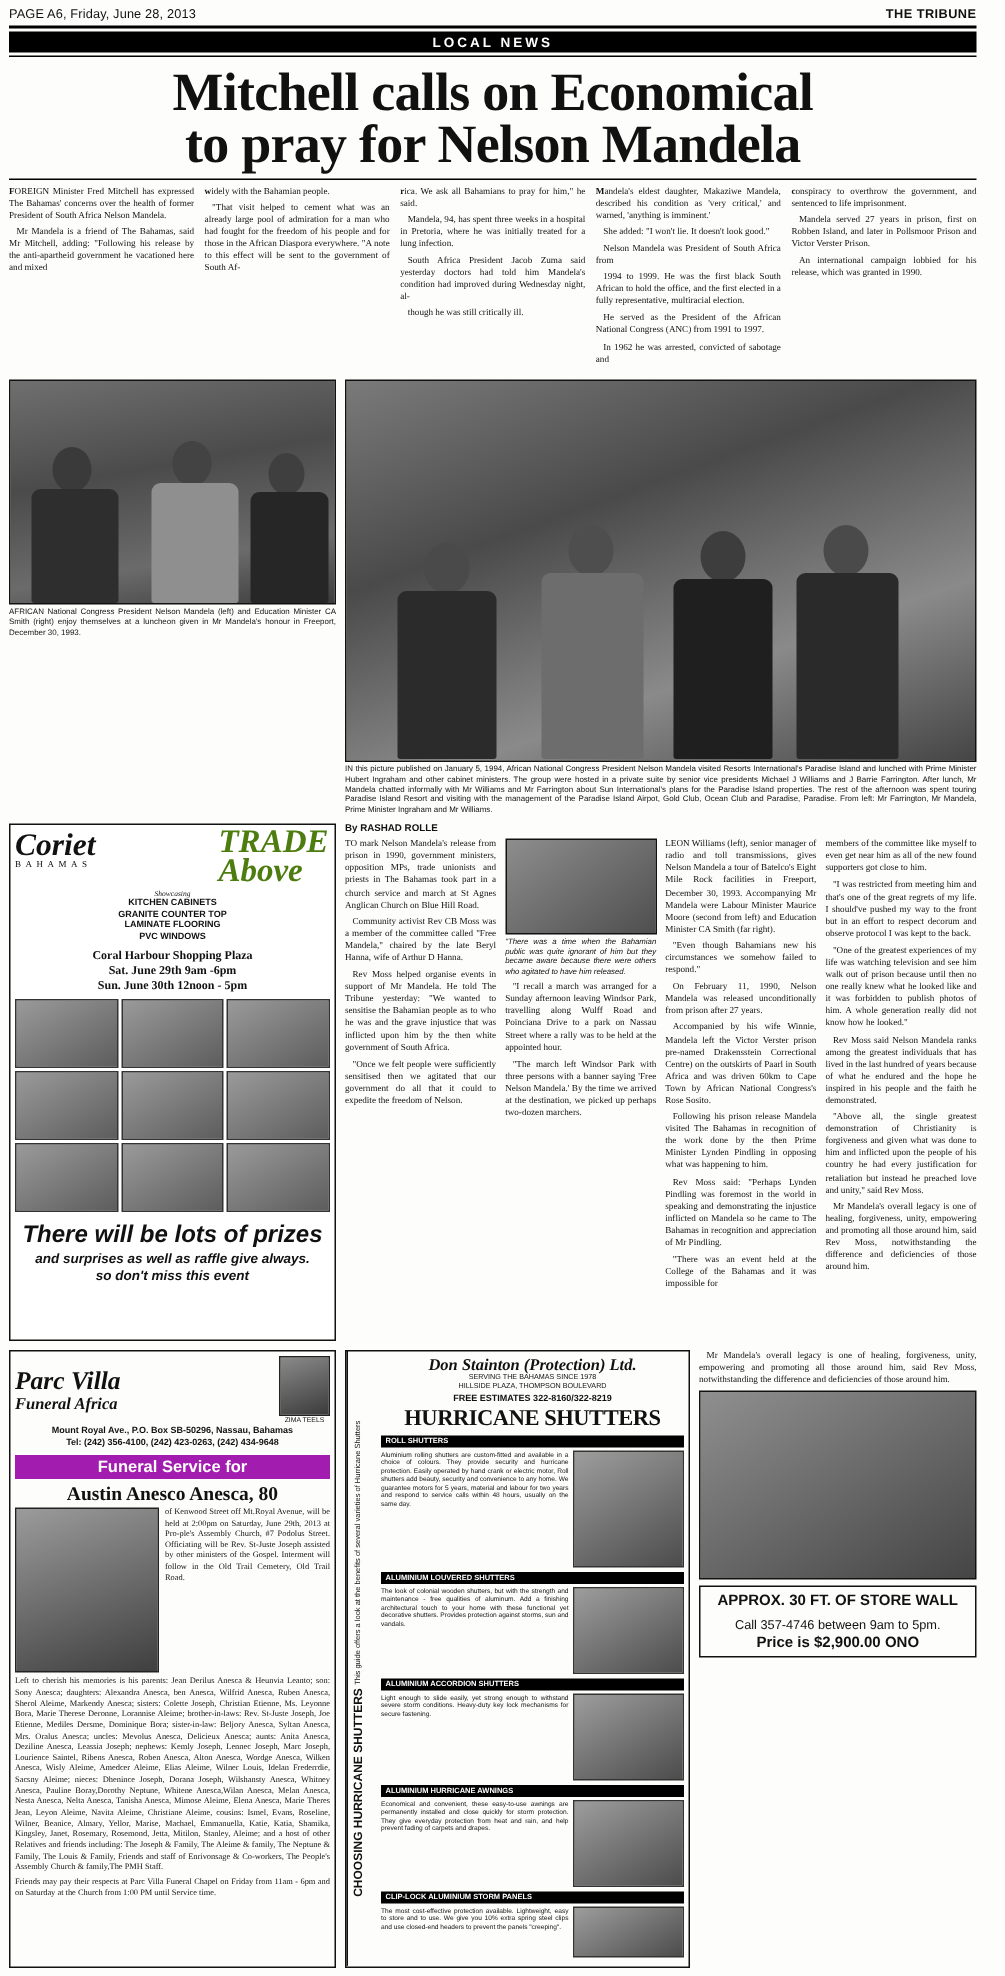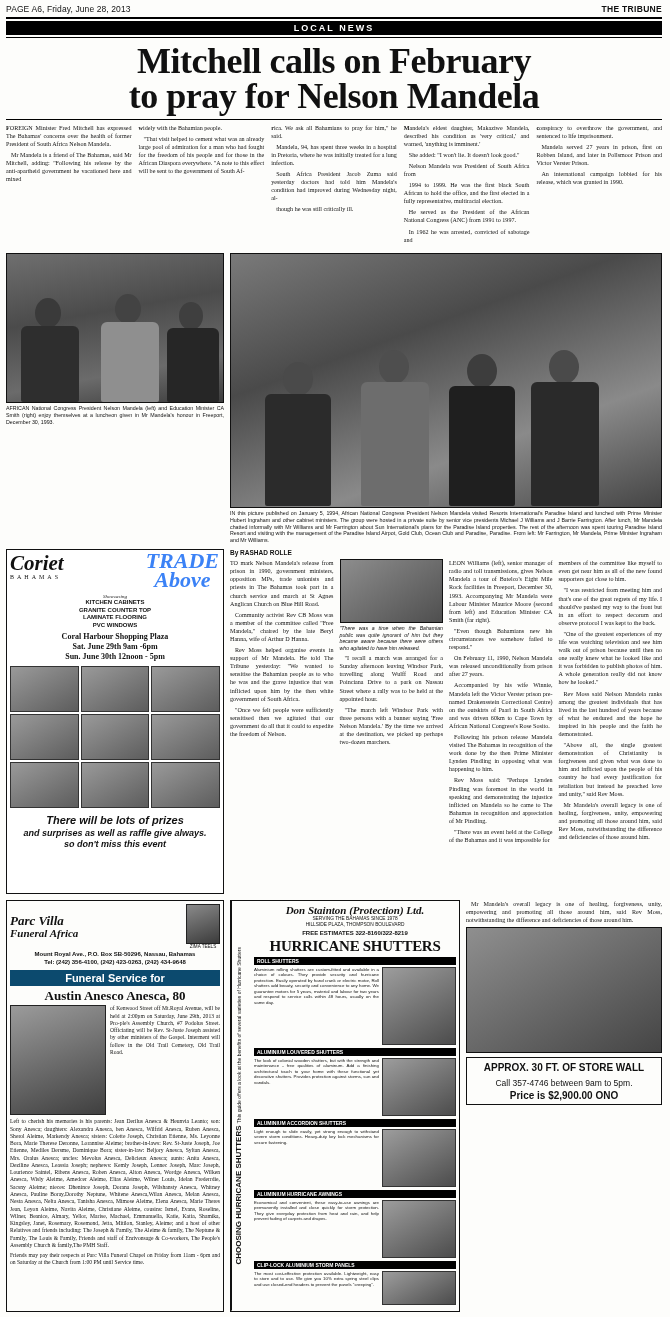--- a/index.html
+++ b/index.html
@@ -6,21 +6,21 @@
   html, body { margin:0; padding:0; }
   body {
     width:670px; height:1317px;
     background:#ffffff;
     font-family:"Liberation Serif", serif;
     color:#111;
     overflow:hidden;
   }
   .page {
     width:670px; height:1317px;
-    padding:4px 8px 0 6px;
+    padding:4px 19px 0 6px;
     position:relative;
     background:#fdfdfb;
   }
   
   .masthead {
     display:flex; justify-content:space-between; align-items:flex-end;
     font-size:8.5px; font-family:"Liberation Sans", sans-serif;
     padding-bottom:2px;
   }
   .masthead .left { letter-spacing:0.1px; }
@@ -102,42 +102,42 @@
   }
   .ad-trade .logo {
     font-family:"Liberation Serif", serif;
     font-size:21px; font-weight:bold; font-style:italic;
     line-height:1;
   }
   .ad-trade .logo small { display:block; font-size:6px; letter-spacing:3px; font-style:normal; font-weight:normal; }
   .ad-trade .tradeshow {
     position:absolute; right:4px; top:2px;
     font-size:25px; font-weight:bold; font-style:italic;
-    color:#3b82f6; line-height:0.85; text-align:center;
+    color:#4d7c0f; line-height:0.85; text-align:left;
   }
   .ad-trade .tradeshow span { display:block; font-size:22px; }
   .ad-trade .showcasing {
     text-align:center; font-size:5px; font-style:italic; margin-top:14px;
   }
   .ad-trade .kitch {
     text-align:center; font-size:6px; font-weight:bold;
     font-family:"Liberation Sans", sans-serif; line-height:1.25;
   }
   .ad-trade .venue {
     text-align:center; font-weight:bold; font-size:8px; margin-top:3px; line-height:1.25;
   }
   .ad-photos { display:grid; grid-template-columns:repeat(3,1fr); gap:2px; margin-top:4px; }
   .ad-photos div { height:46px; background:linear-gradient(150deg,#9a9a9a,#5d5d5d); border:1px solid #333; }
   .ad-photos div:nth-child(n+4){ height:46px; }
   .ad-trade .prizes {
     text-align:center; font-family:"Liberation Sans", sans-serif;
     font-weight:bold; font-style:italic; font-size:9px; line-height:1.25;
     margin-top:6px;
   }
-  .ad-trade .prizes .big { font-size:11px; }
+  .ad-trade .prizes .big { font-size:16px; }
 
   
   .marched {
     text-align:center;
     font-weight:bold;
     font-size:21px;
     letter-spacing:-0.3px;
     border-top:1px solid #000;
     border-bottom:1px solid #000;
     padding:2px 0;
@@ -160,26 +160,26 @@
   
   .lower {
     display:grid;
     grid-template-columns:218px 230px 1fr;
     gap:6px;
     margin-top:6px;
   }
   
   .funeral { border:1px solid #111; padding:3px; }
   .funeral .chapel-top { display:flex; justify-content:space-between; align-items:center; }
-  .funeral .chapel-name { font-family:"Liberation Serif", serif; font-style:italic; font-size:13px; font-weight:bold; line-height:1.05; }
+  .funeral .chapel-name { font-family:"Liberation Serif", serif; font-style:italic; font-size:17px; font-weight:bold; line-height:1.05; }
   .funeral .chapel-sub { font-size:11px; font-style:italic; font-weight:bold; }
   .funeral .portrait-sm { width:34px; height:40px; background:linear-gradient(160deg,#8a8a8a,#3b3b3b); border:1px solid #222; }
   .funeral .zima { font-size:4.6px; text-align:center; font-family:"Liberation Sans", sans-serif; }
   .funeral .addr { font-family:"Liberation Sans", sans-serif; font-size:6px; font-weight:bold; text-align:center; margin-top:2px; line-height:1.3; }
-  .funeral .svc-band { background:#0c4a6e; color:#fff; text-align:center; font-family:"Liberation Sans", sans-serif; font-weight:bold; font-size:11px; margin-top:3px; padding:2px 0; }
+  .funeral .svc-band { background:#a21caf; color:#fff; text-align:center; font-family:"Liberation Sans", sans-serif; font-weight:bold; font-size:11px; margin-top:3px; padding:2px 0; }
   .funeral .dec-name { text-align:center; font-weight:bold; font-size:13px; margin:3px 0; line-height:1.05; }
   .funeral .obit-wrap { display:grid; grid-template-columns:96px 1fr; gap:4px; }
   .funeral .obit-photo { height:110px; background:linear-gradient(160deg,#9b9b9b,#3f3f3f); border:1px solid #222; }
   .funeral .obit-txt { font-size:5.6px; line-height:1.3; text-align:justify; }
   .funeral .obit-full { font-size:5.6px; line-height:1.3; text-align:justify; margin-top:3px; }
   .funeral .closing { font-size:5.6px; line-height:1.3; text-align:justify; margin-top:3px; }
 
   
   .shutters { border:1px solid #111; display:grid; grid-template-columns:20px 1fr; }
   .shutters .side {
@@ -219,21 +219,21 @@
 
   <div class="masthead">
     <div class="left">PAGE A6, Friday, June 28, 2013</div>
     <div class="right">THE TRIBUNE</div>
   </div>
   <div class="rule-thick"></div>
   <div class="section-band">LOCAL NEWS</div>
   <div class="rule-thin"></div>
 
   <div class="headline">
-    <span>Mitchell calls on February</span>
+    <span>Mitchell calls on Economical</span>
     <span class="l2">to pray for Nelson Mandela</span>
   </div>
   <div class="rule-thin"></div>
 
   <div class="story-cols">
     <div>
       <p class="first">FOREIGN Minister Fred Mitchell has expressed The Bahamas' concerns over the health of former President of South Africa Nelson Mandela.</p>
       <p>Mr Mandela is a friend of The Bahamas, said Mr Mitchell, adding: "Following his release by the anti-apartheid government he vacationed here and mixed</p>
     </div>
     <div>

